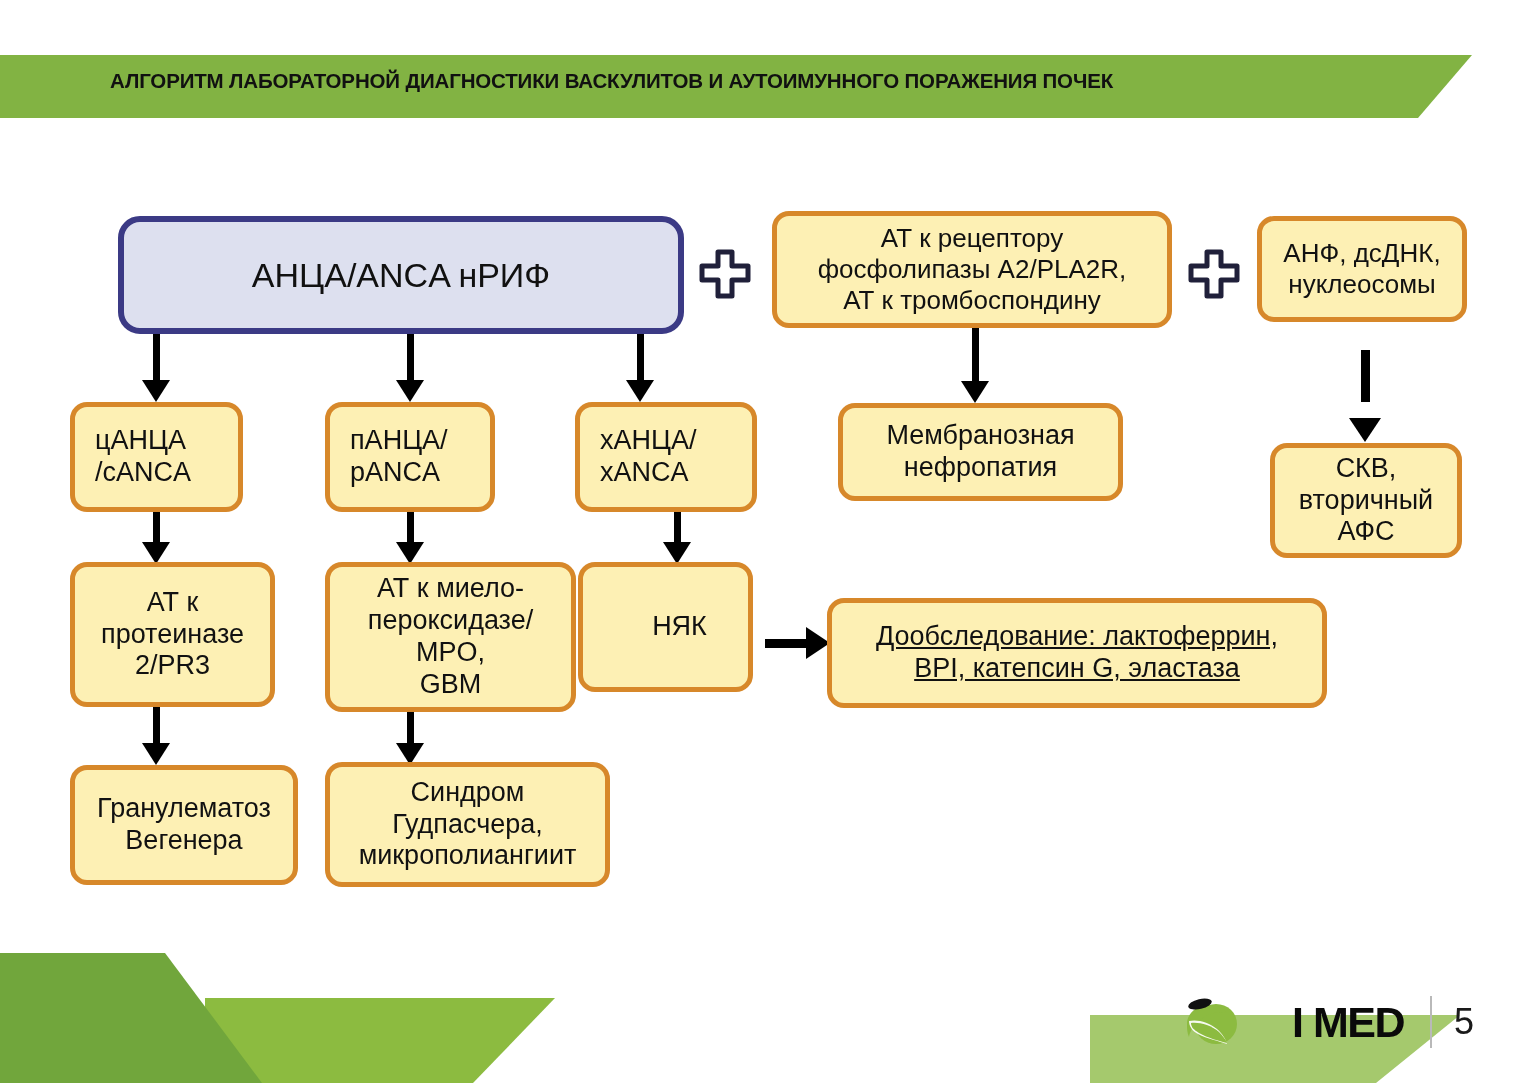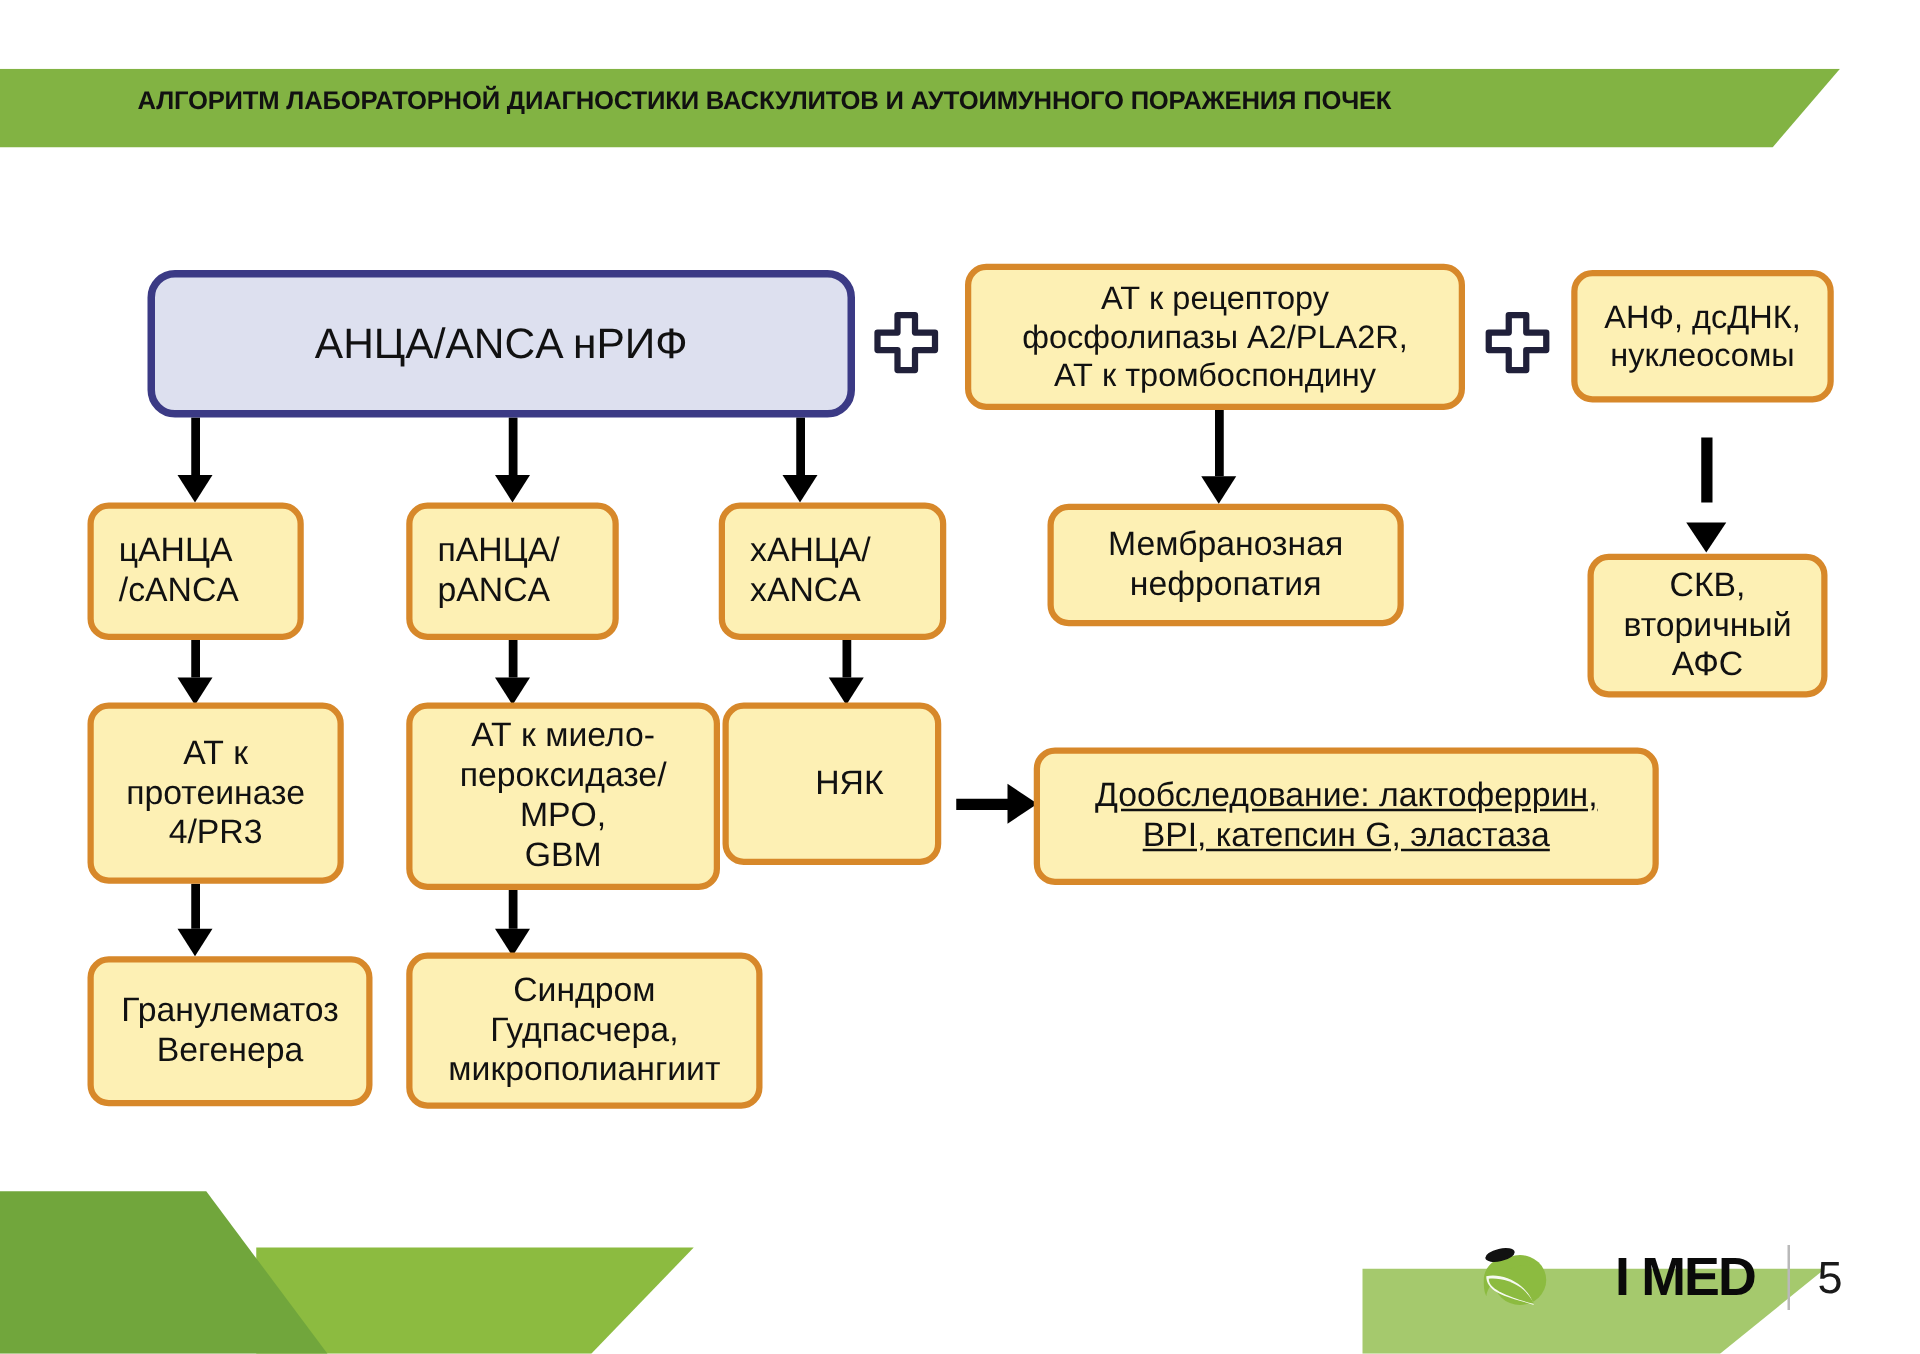--- a/index.html
+++ b/index.html
@@ -278,21 +278,21 @@
   </div>
   <div class="v-arrow" style="left:662px; top:512px; width:30px; height:52px;">
     <div class="shaft" style="height:30px;"></div>
       <div class="head"></div>
   </div>
 
   <div class="node yellow" style="left:70px; top:562px; width:205px; height:145px;">
     <span class="txt">
       <span>АТ к</span><br>
       <span>протеиназе</span><br>
-      <span>4/PR3</span>
+      <span>2/PR3</span>
     </span>
   </div>
 
   <div class="node yellow" style="left:325px; top:562px; width:251px; height:150px;">
     <span class="txt">
       <span>АТ к миело-</span><br>
       <span>пероксидазе/</span><br>
       <span>MPO,</span><br>
       <span>GBM</span>
     </span>

